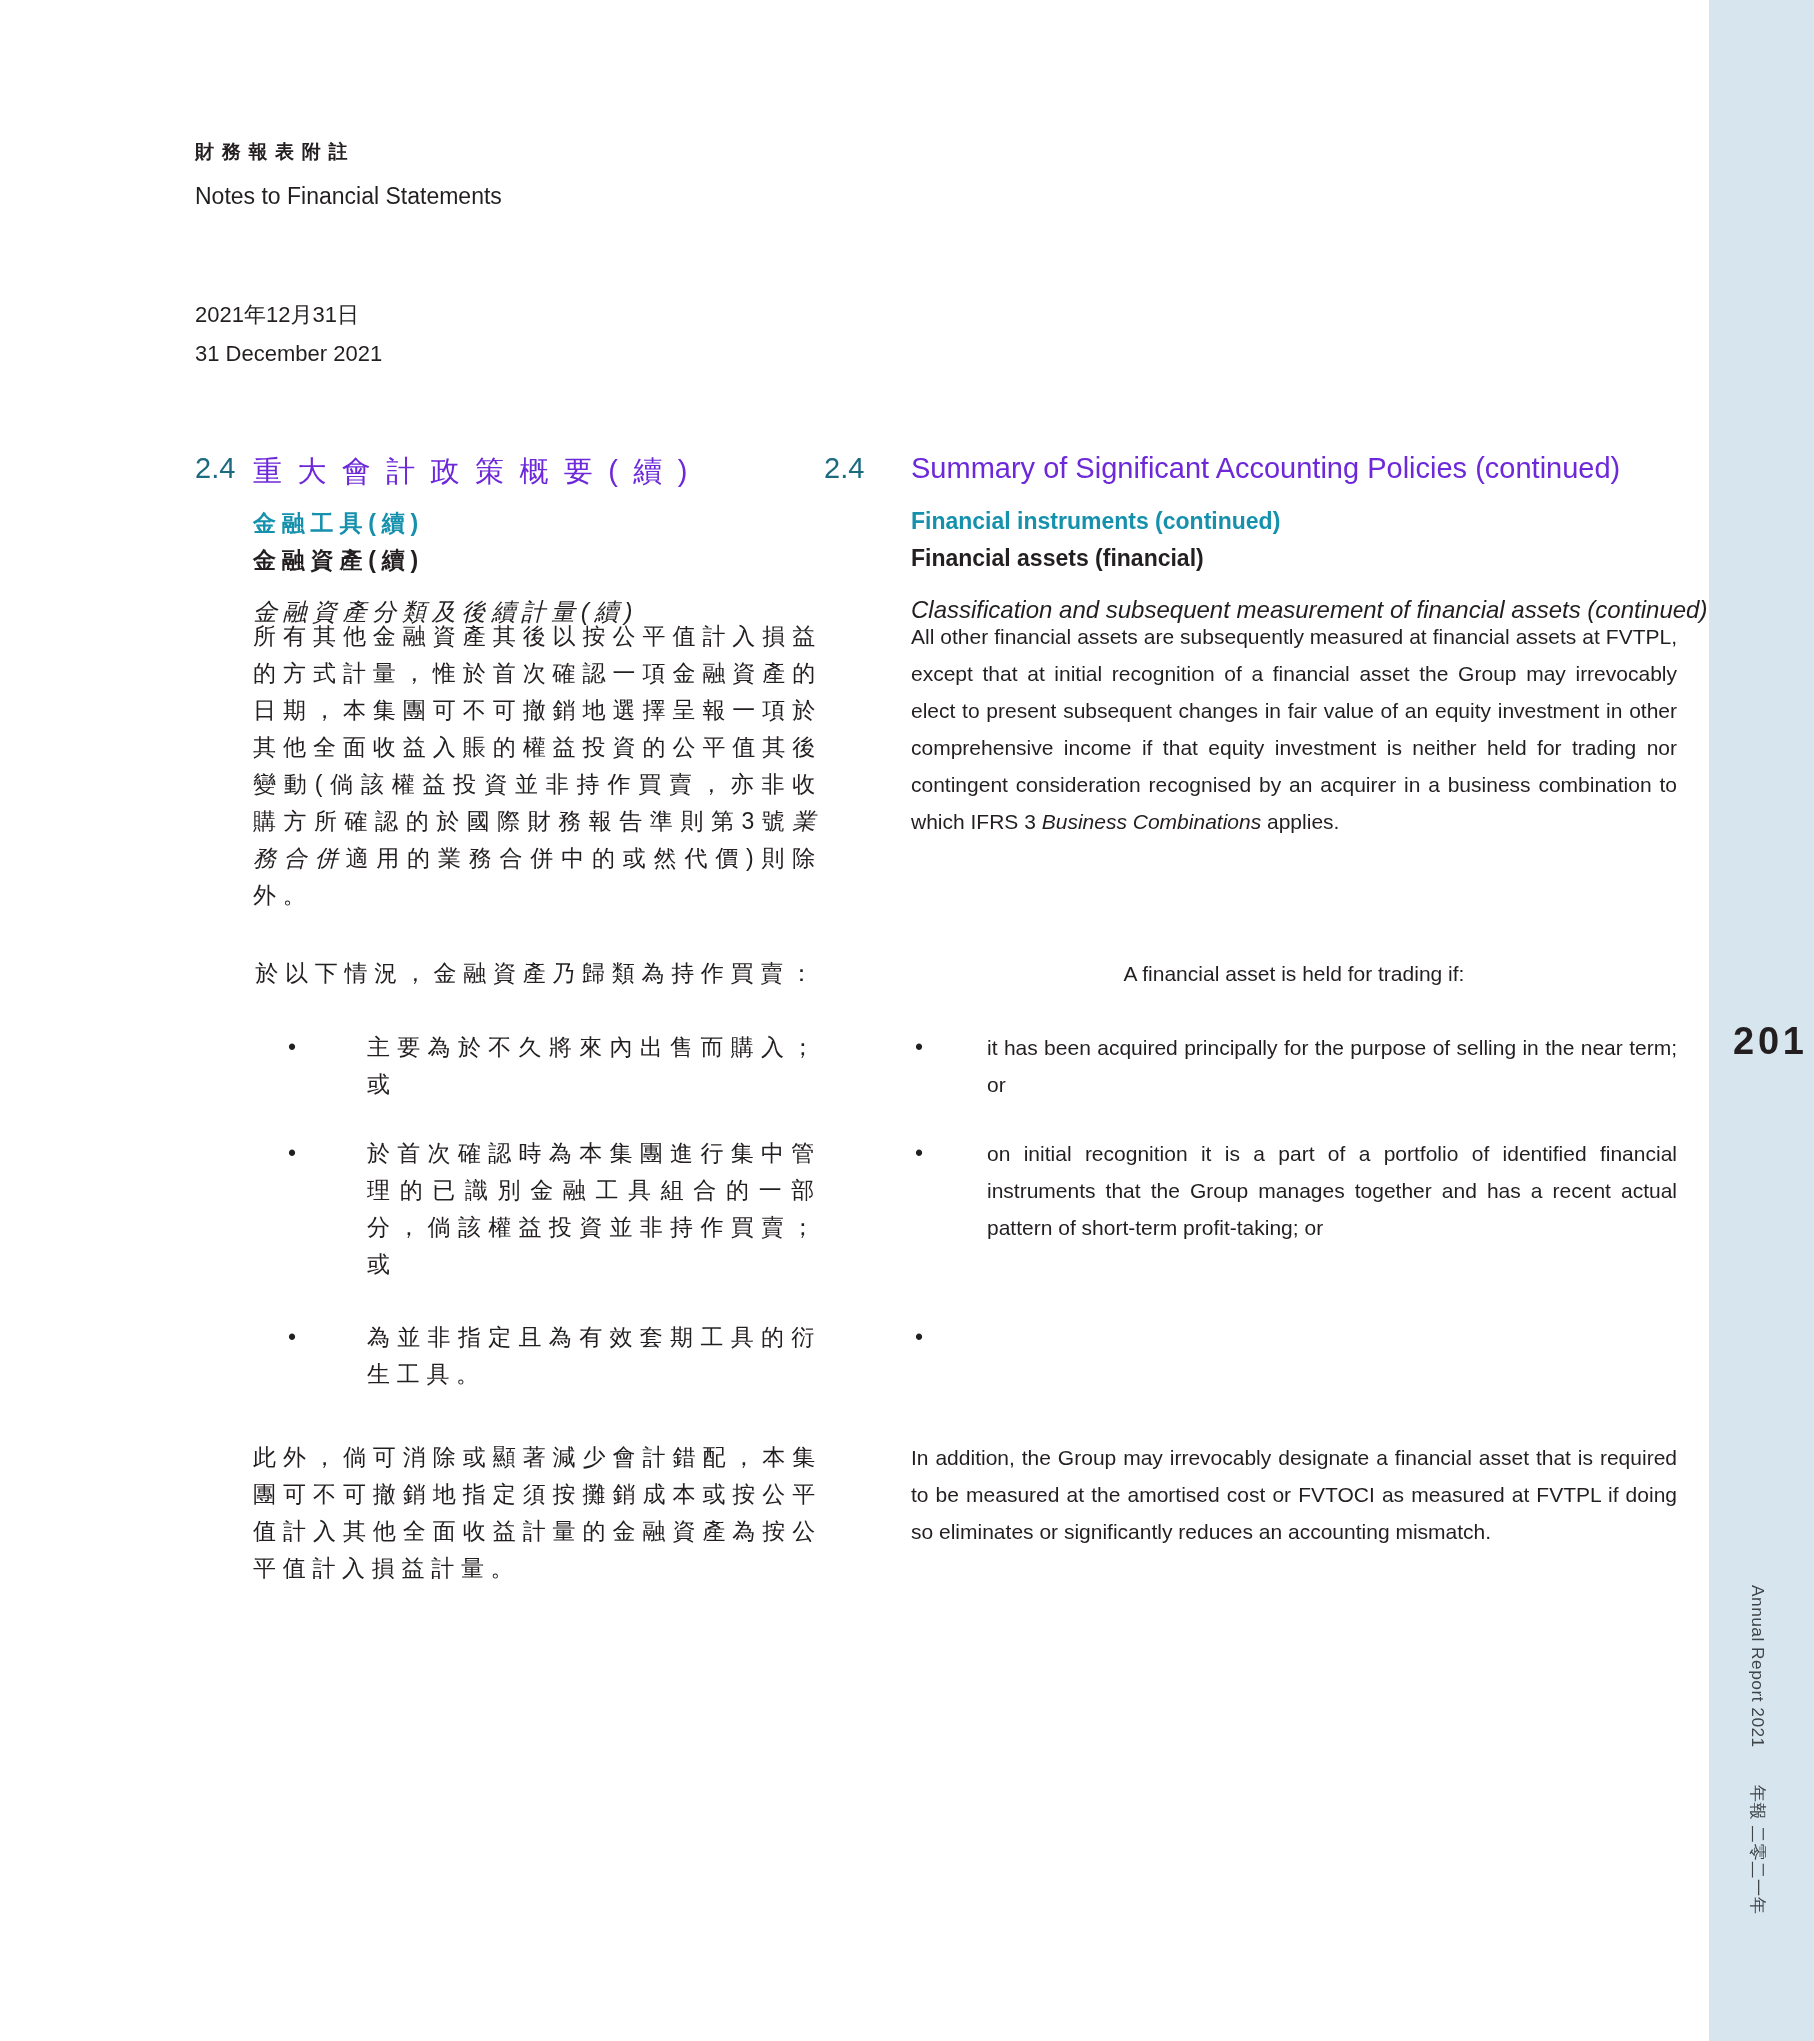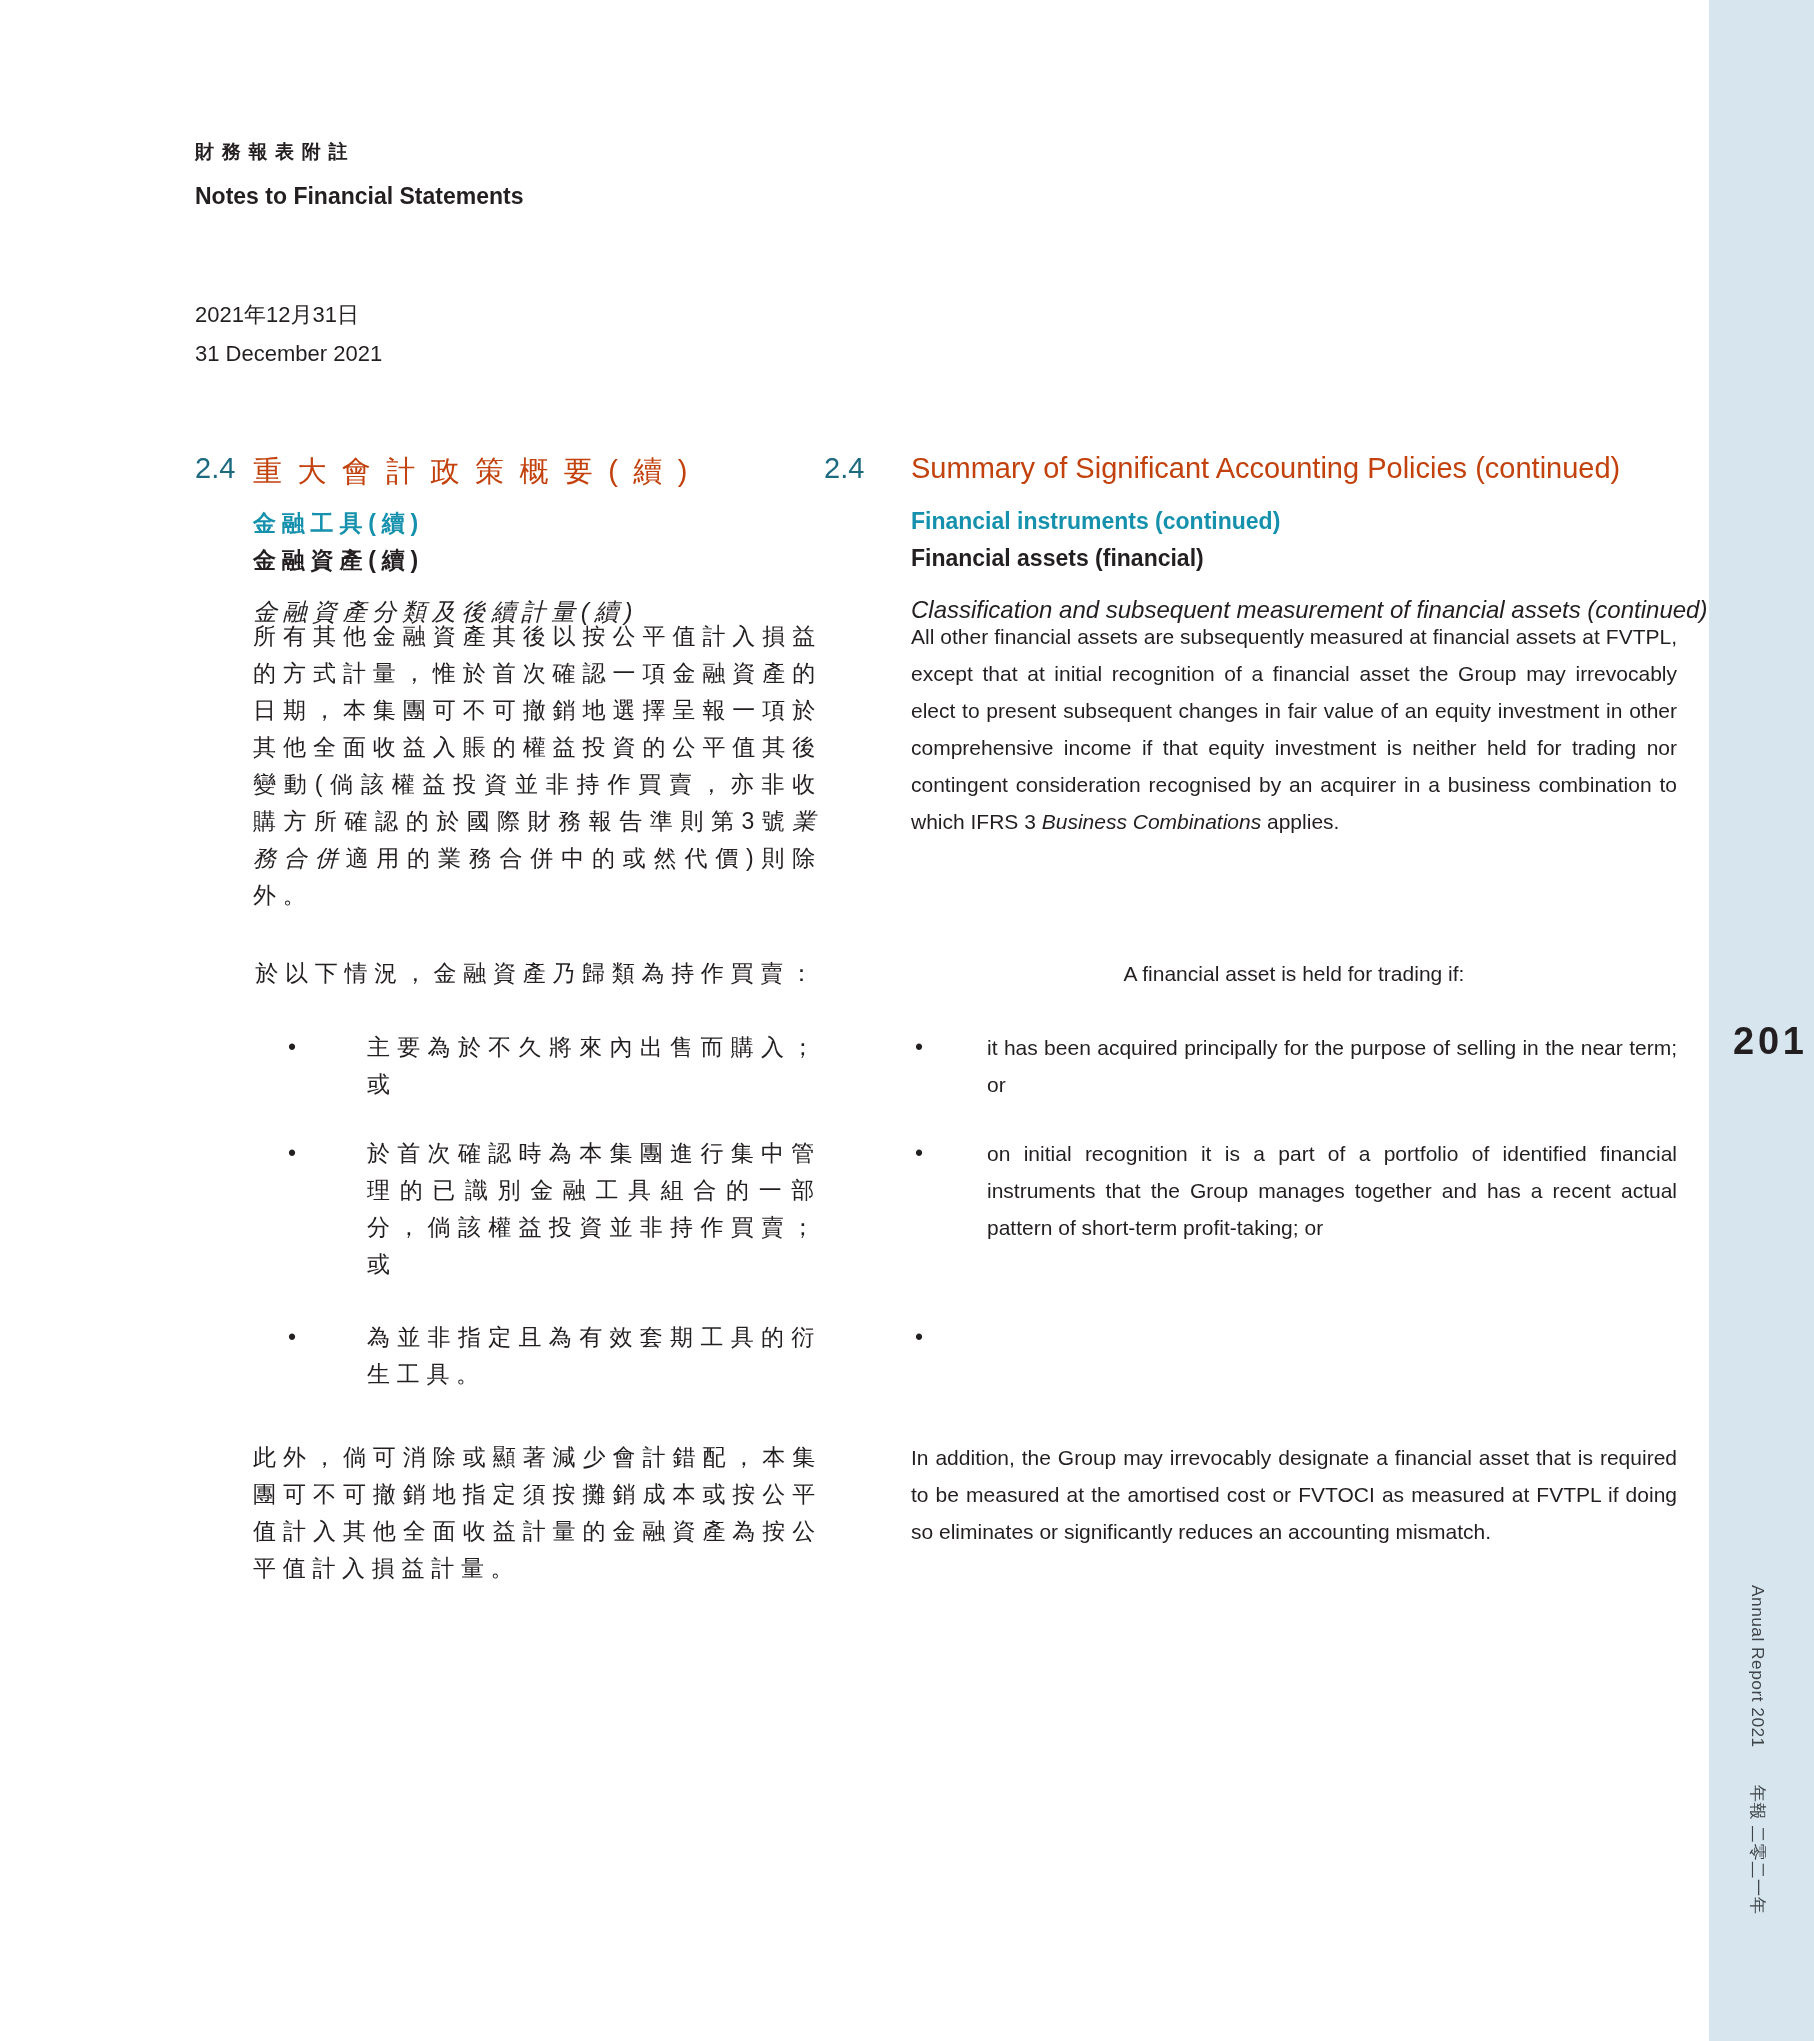--- a/index.html
+++ b/index.html
@@ -9,29 +9,29 @@
   .abs{position:absolute;}
 
   
   .sidebar{position:absolute;top:0;right:0;width:106px;height:2041px;background:#d7e5ee;}
   .page-num{position:absolute;left:1733px;top:1020px;font-size:38px;font-weight:bold;letter-spacing:3.8px;color:#231f20;}
   .vertical-strip{position:absolute;left:1770px;top:1585px;transform:rotate(90deg);transform-origin:left top;white-space:nowrap;font-size:17.3px;color:#3d4347;letter-spacing:0.5px;}
   .vertical-strip .gap{margin-left:37px;}
 
   
   .title-zh{left:195px;top:139px;font-family:"DejaVu Serif",serif;font-weight:bold;font-size:19px;letter-spacing:7.7px;color:#231f20;}
-  .title-en{left:195px;top:183px;font-size:23px;font-weight:700;color:#231f20;}
+  .title-en{left:195px;top:183px;font-size:23px;font-weight:400;color:#231f20;}
   .date-zh{left:195px;top:300px;font-size:22px;}
   .date-en{left:195px;top:341px;font-size:22px;}
 
   
   .sec-num{top:452px;font-size:29px;color:#1c6a80;}
   .sec-num.zh{left:195px;}
   .sec-num.en{left:824px;}
-  .sec-title{top:452px;font-size:29px;color:#c2410c;}
+  .sec-title{top:452px;font-size:29px;color:#6d28d9;}
   .sec-title.zh{left:253px;letter-spacing:15.4px;}
   .sec-title.en{left:911px;}
 
   .sub1{top:508px;font-size:23px;font-weight:bold;color:#1591ad;}
   .sub2{top:545px;font-size:23px;font-weight:bold;color:#231f20;}
   .sub3{top:596px;font-size:24px;font-style:italic;color:#231f20;}
   .zcol{left:253px;}
   .ecol{left:911px;}
   .zh-sub{letter-spacing:5.8px;}
 

